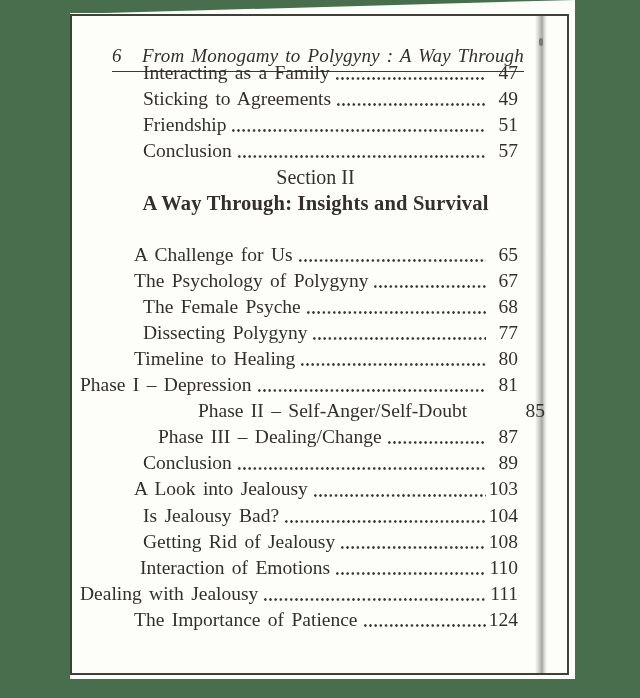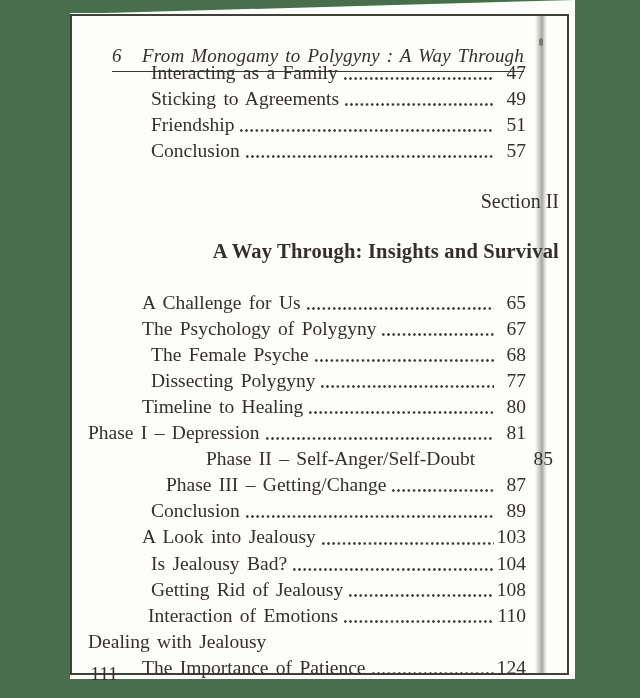--- a/index.html
+++ b/index.html
@@ -38,37 +38,37 @@
     background: #6d7167; border-radius: 2px; opacity: 0.85;
   }
   .header {
     position: absolute; left: 40px; top: 29px; width: 412px;
     display: flex; align-items: baseline;
     border-bottom: 1.6px solid #3a3833; padding-bottom: 4px;
     font-style: italic; font-size: 19px; line-height: 22px;
     color: var(--text, #33302B);
   }
   .header .title { margin-left: auto; letter-spacing: 0.2px; word-spacing: 2px; }
-  .toc { position: absolute; left: 16px; top: 44px; width: 100%; font-family: Liberation Serif, serif; }
+  .toc { position: absolute; left: 8px; top: 44px; width: 100%; font-family: Liberation Serif, serif; }
   .row {
     display: flex; height: 26.1px; box-sizing: border-box;
     padding-right: 57px;
     font-size: 19.5px; color: var(--text, #33302B);
   }
   .row .label { line-height: 26px; white-space: nowrap; word-spacing: 2.5px; }
   .row .dots {
     flex: 1 1 auto; align-self: flex-end; height: 3px;
     margin: 0 2px 6px 6px;
     background-image: radial-gradient(circle at 1.3px 1.5px, var(--dots, #3B3933) 1.1px, rgba(0,0,0,0) 1.45px);
     background-size: 5.2px 3px; background-repeat: repeat-x;
   }
   .row .num { width: 30px; min-width: 30px; text-align: right; line-height: 26px; }
   .row.center {
-    display: block; text-align: right; padding-right: 24px;
-    line-height: 26.1px; font-size: 20px; margin-top: 24px;
+    display: block; text-align: center; padding-right: 24px;
+    line-height: 26.1px; font-size: 20px;
   }
   .row.center.bold { font-weight: bold; font-size: 20.5px; letter-spacing: 0.2px; }
 </style>
 </head>
 <body>
 
 <div>
   <div class="paper-wedge"></div>
   <div class="paper"></div>
   <div class="page">
@@ -130,21 +130,21 @@
     <span class="label">Phase I – Depression</span>
     <span class="dots"></span>
     <span class="num">81</span>
   </div>
         <div class="row" style="padding-left: 118px; gap: 20px;">
     <span class="label">Phase II – Self-Anger/Self-Doubt</span>
     <span class="dots"></span>
     <span class="num">85</span>
   </div>
         <div class="row" style="padding-left: 78px;">
-    <span class="label">Phase III – Getting/Change</span>
+    <span class="label">Phase III – Dealing/Change</span>
     <span class="dots"></span>
     <span class="num">87</span>
   </div>
         <div class="row" style="padding-left: 63px;">
     <span class="label">Conclusion</span>
     <span class="dots"></span>
     <span class="num">89</span>
   </div>
         <div class="row" style="padding-left: 54px;">
     <span class="label">A Look into Jealousy</span>
@@ -159,21 +159,21 @@
         <div class="row" style="padding-left: 63px;">
     <span class="label">Getting Rid of Jealousy</span>
     <span class="dots"></span>
     <span class="num">108</span>
   </div>
         <div class="row" style="padding-left: 60px;">
     <span class="label">Interaction of Emotions</span>
     <span class="dots"></span>
     <span class="num">110</span>
   </div>
-        <div class="row" style=" flex-direction: column;">
+        <div class="row" style="">
     <span class="label">Dealing with Jealousy</span>
     <span class="dots"></span>
     <span class="num">111</span>
   </div>
         <div class="row" style="padding-left: 54px;">
     <span class="label">The Importance of Patience</span>
     <span class="dots"></span>
     <span class="num">124</span>
   </div>
       </div>

